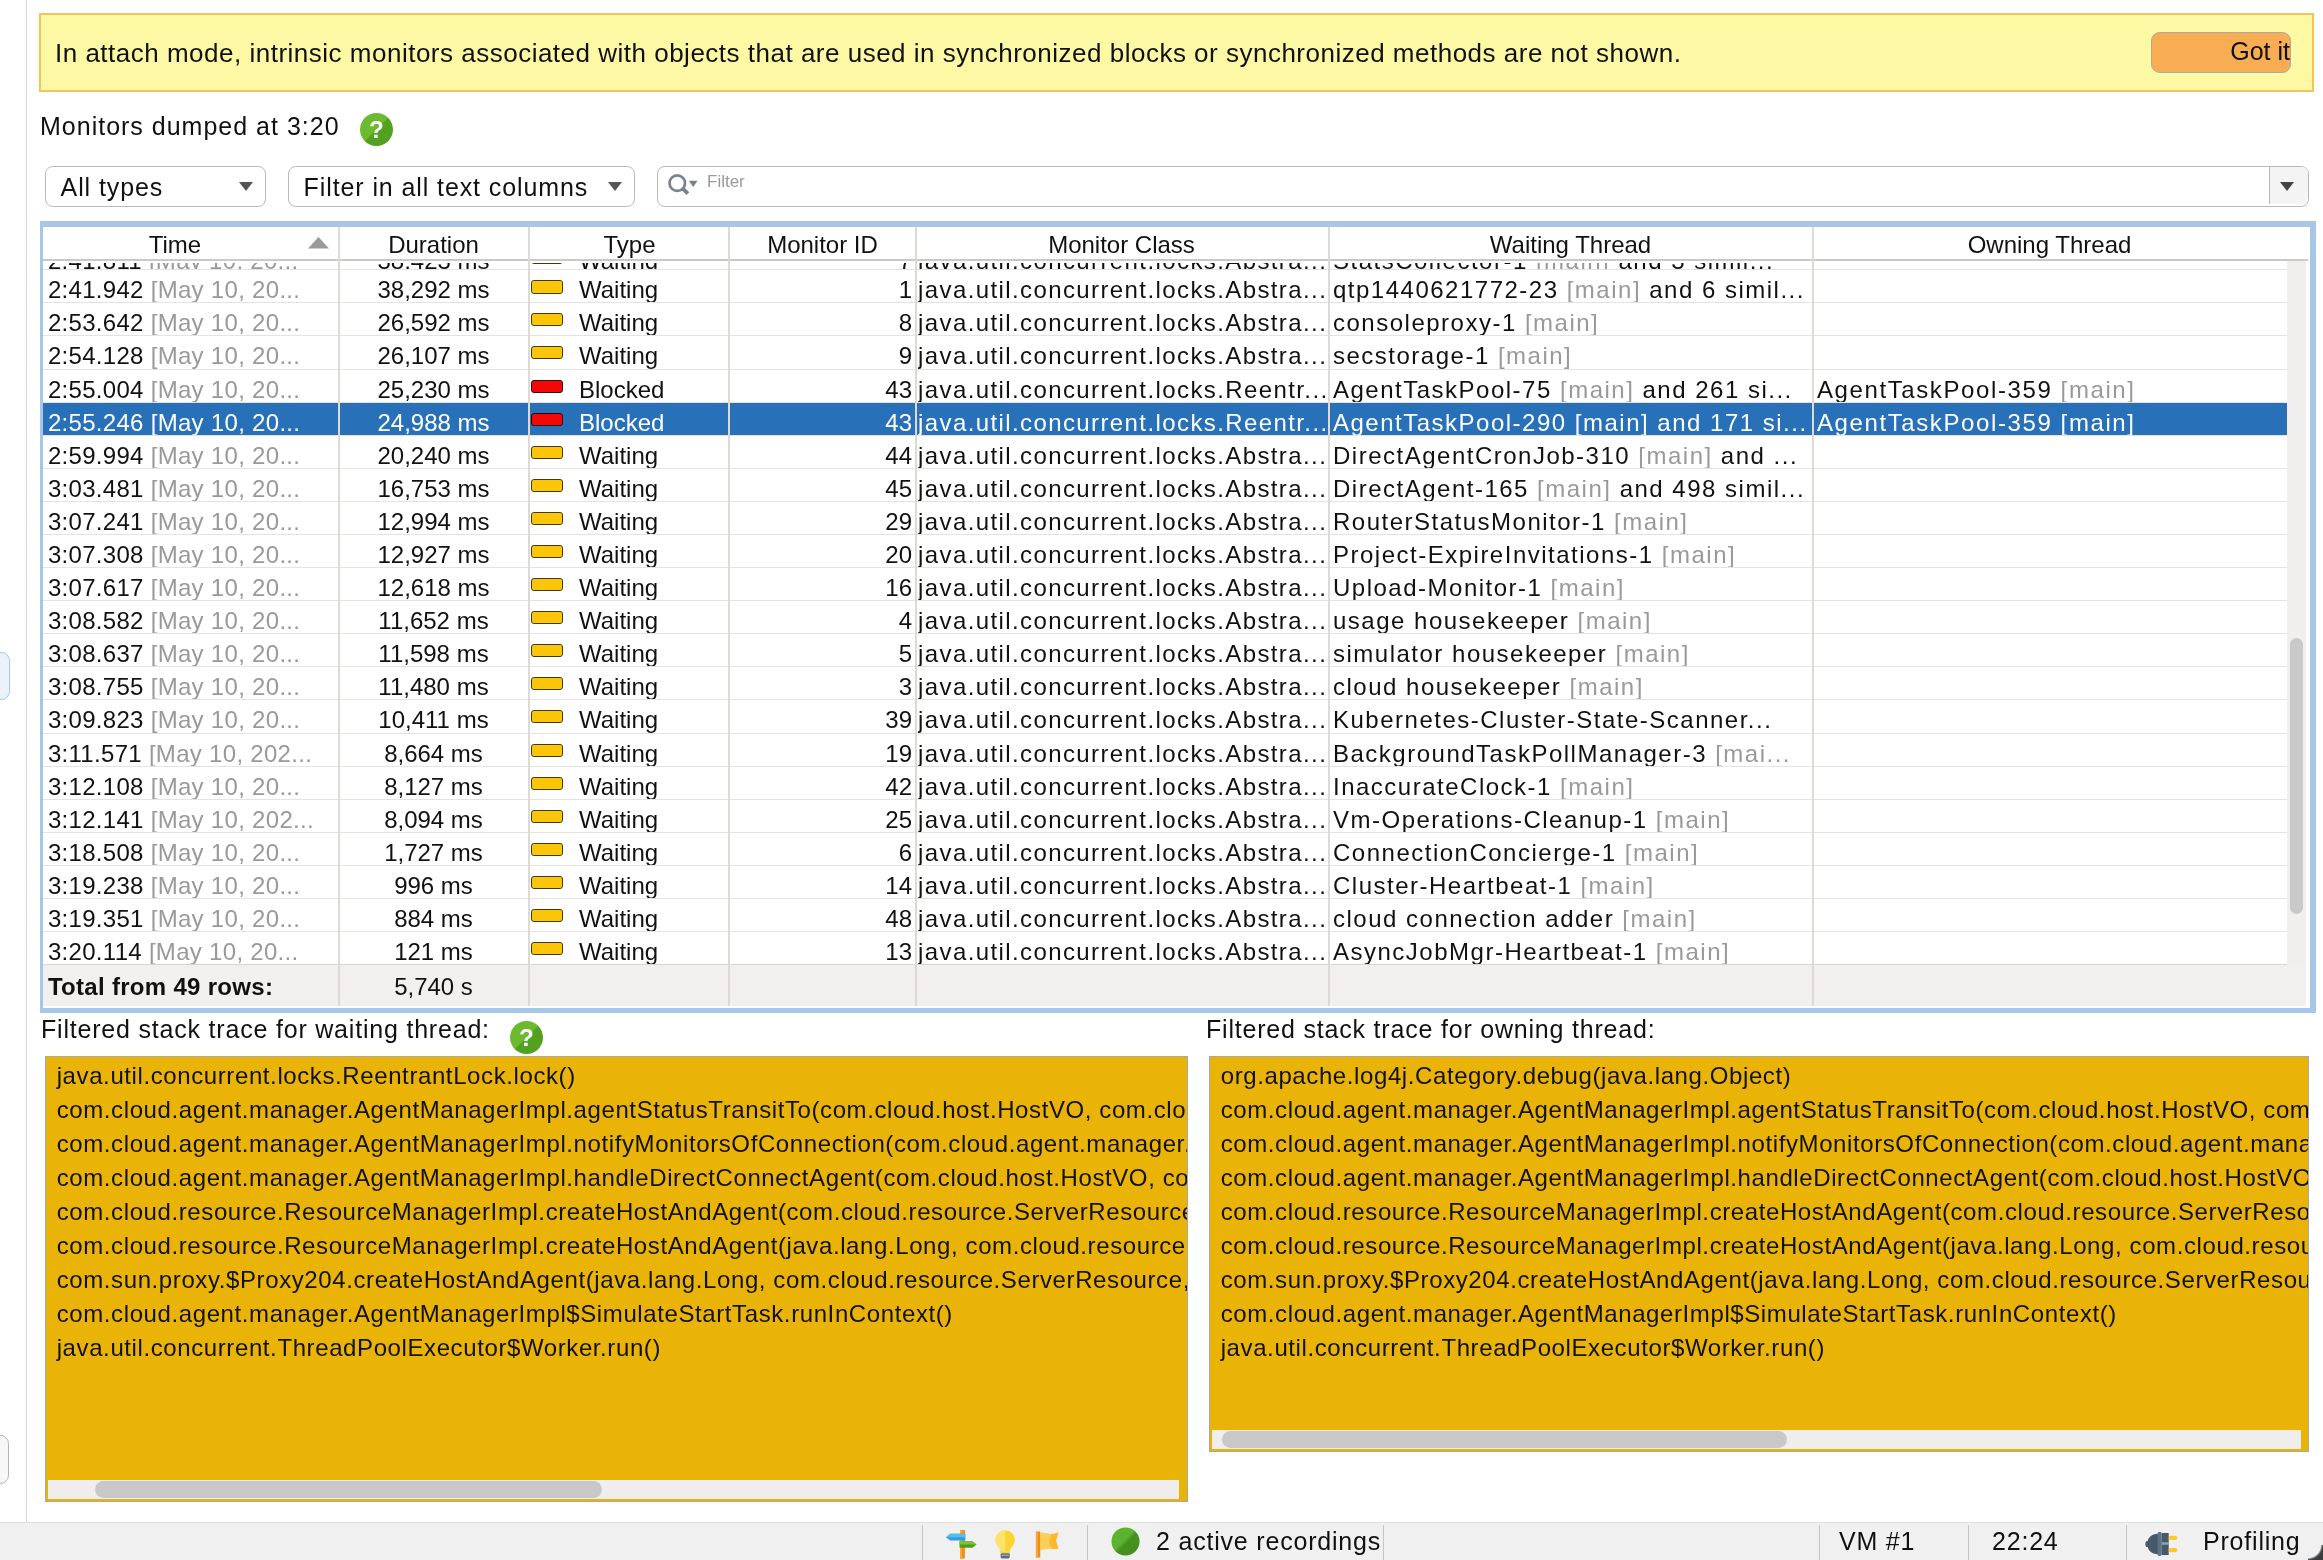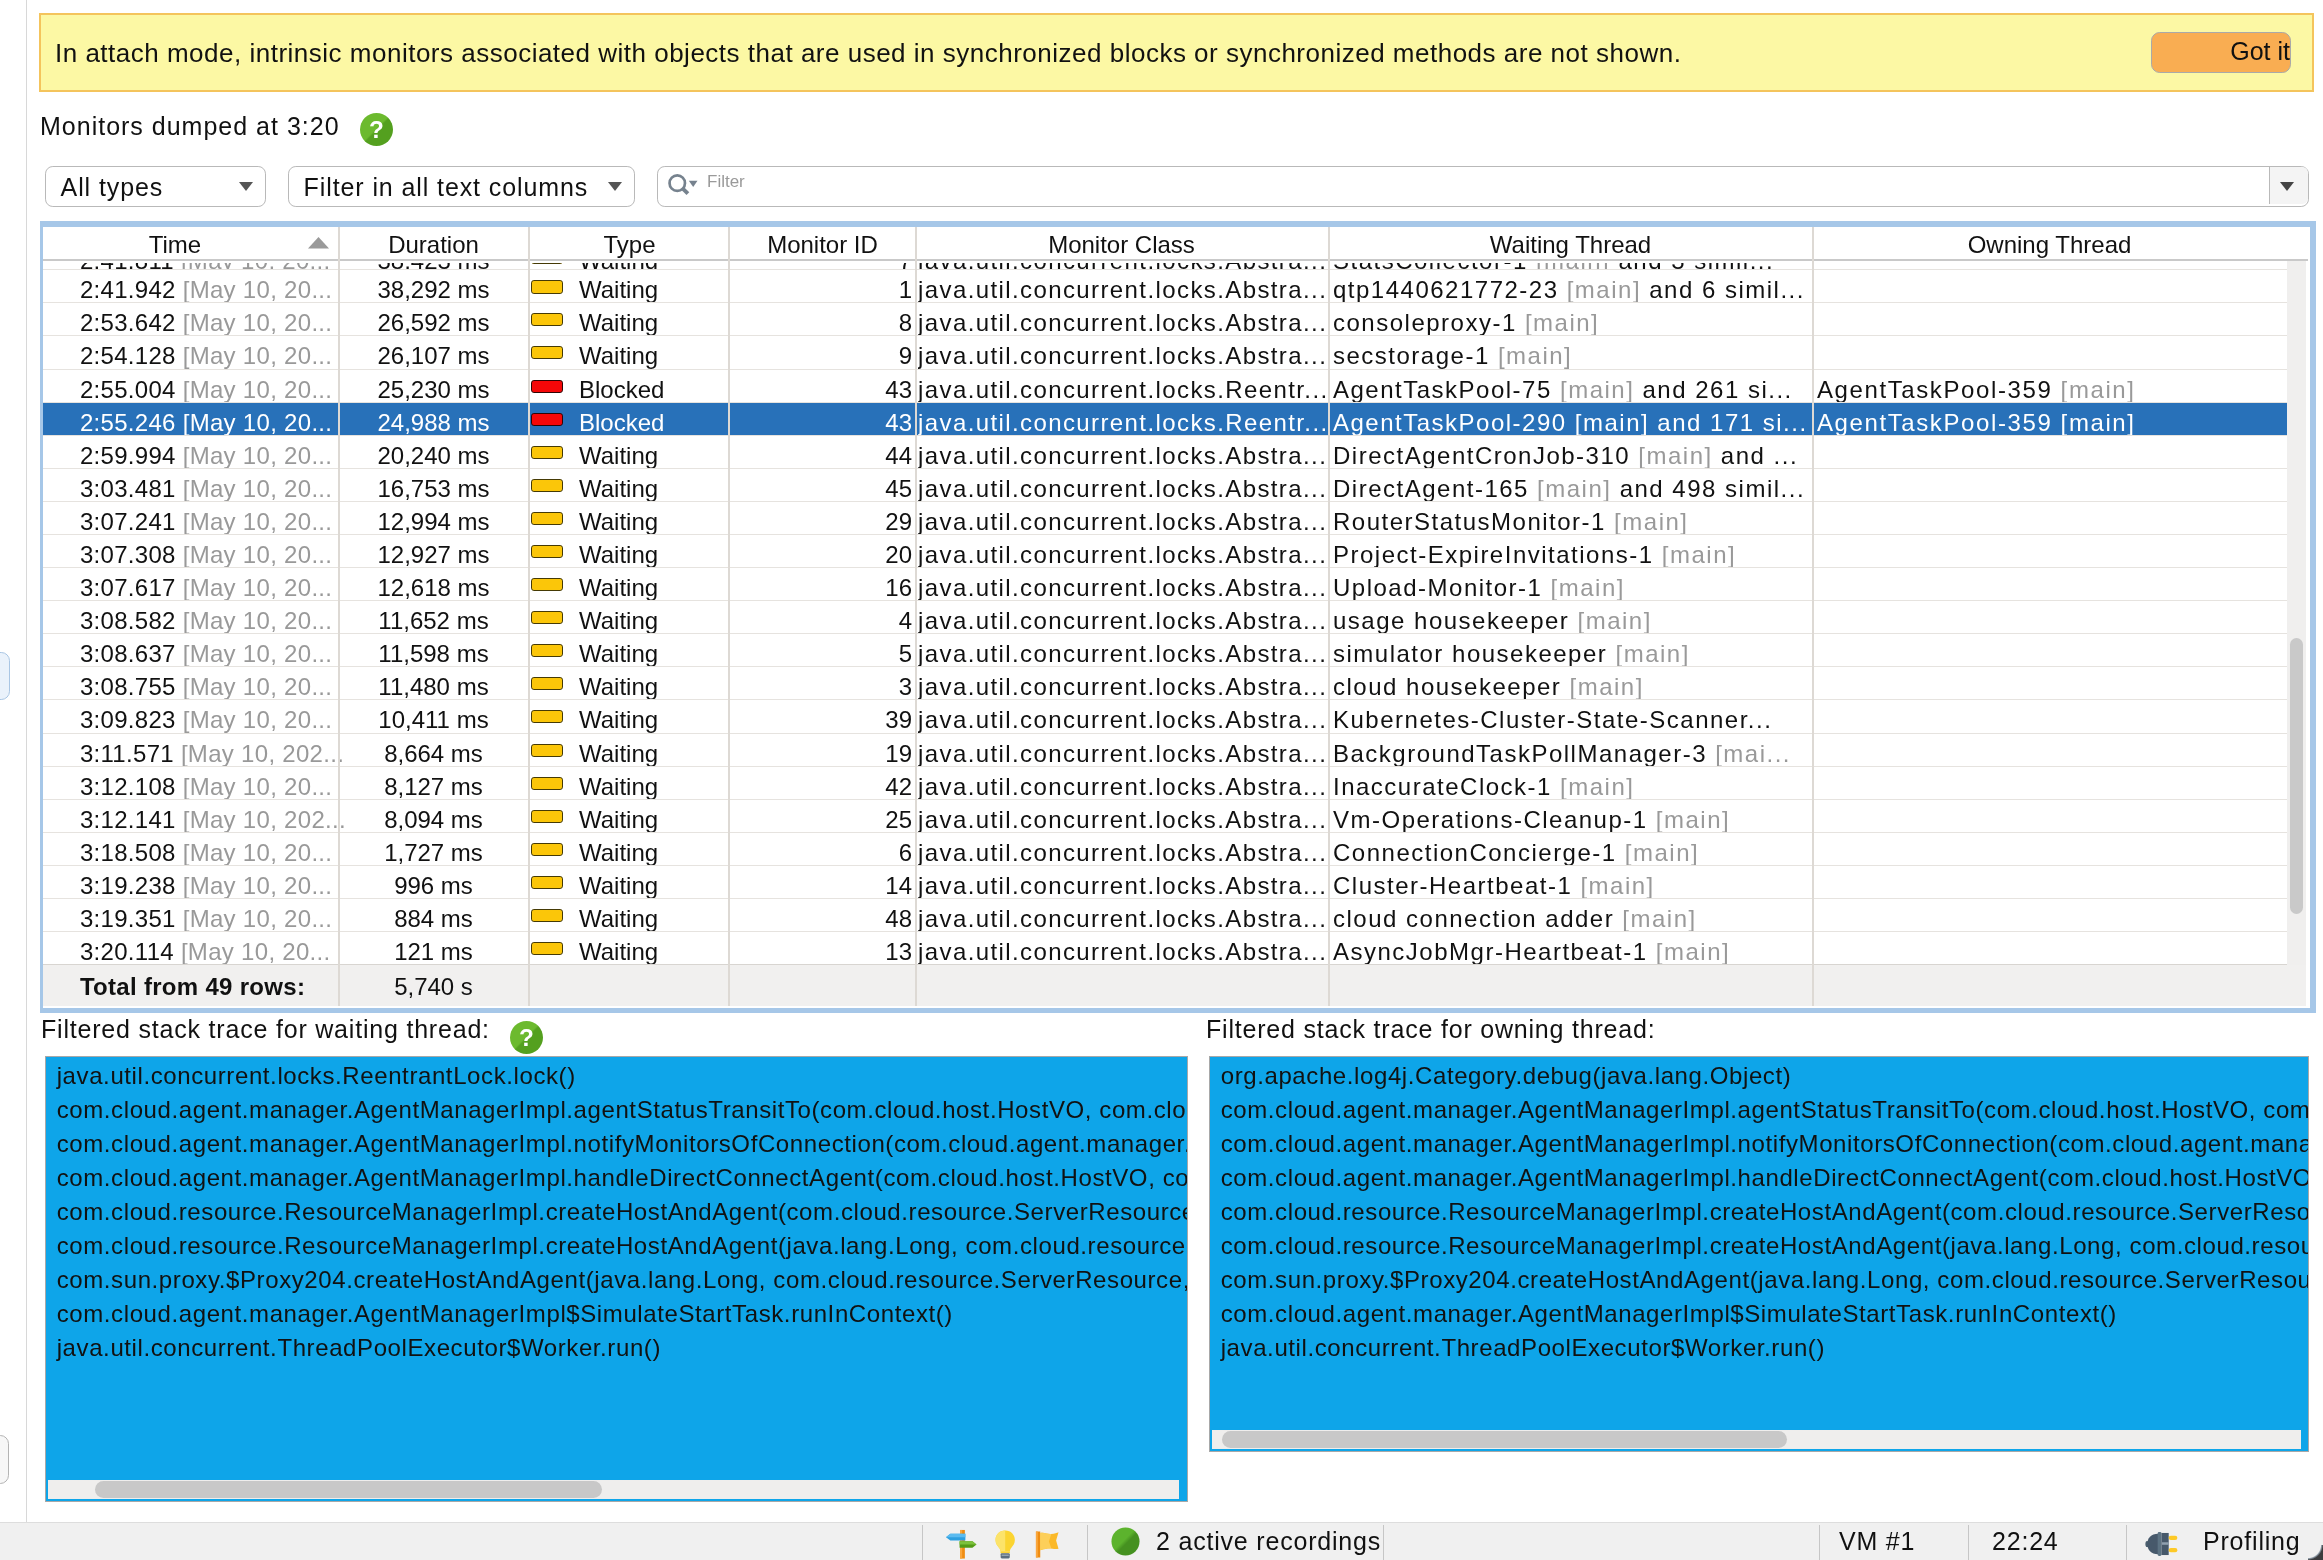--- a/index.html
+++ b/index.html
@@ -23,40 +23,40 @@
 #ftext { position:absolute; left:49px; top:4.9px; font-size:17px; color:#9a9a9a; }
 
 #tbl { left:40px; top:221px; width:2276px; height:792px; border:3.9px solid #a6c7e8; border-top-width:6.8px; border-right-width:6.8px; border-bottom-width:5.8px; background:#fff;text-decoration:underline; }
 #thead { position:absolute; left:0; top:0; width:2265px; height:32px; background:#fff; font-size:24px; }
 #thead .hc { position:absolute; top:0; height:32px; line-height:36px; width:291px; text-align:center; }
 #headline { position:absolute; left:0; top:32px; width:2265px; height:1.9px; background:#c9c9c9; }
 #rows { position:absolute; left:0; top:36px; width:2265px; height:743px; overflow:hidden; }
 .row { position:absolute; left:0; width:2244px; height:34px; font-size:24px; background:#fff; }
 .row.sep { border-top:1.9px solid #e6e3df; }
 .cell { position:absolute; top:0; height:33px; line-height:39px; white-space:nowrap; overflow:hidden; }
-.ct { left:4.9px; width:289px; letter-spacing:0.3px;margin-left:32px; }
+.ct { left:4.9px; width:289px; letter-spacing:0.3px; }
 .cd { left:299px; width:183px; text-align:center; }
 .ci { left:686px; width:183px; text-align:right; }
 .cc { left:875px; width:409px; letter-spacing:1.4px; }
 .cw { left:1290px; width:477px; letter-spacing:1.5px; }
 .co { left:1774px; width:468px; letter-spacing:1.6px; }
 .ticon { position:absolute; left:488px; top:9.7px; width:32px; height:13.6px; border-radius:2.9px; }
 .wait { background:#fbc609; border:1.9px solid #453a05; }
 .blck { background:#f50708; border:1.9px solid #2e0404; }
 .tylab { position:absolute; left:536px; top:0; height:33px; line-height:39px; }
 .selrow { background:#2871b9; color:#fff; }
 .selrow .grey { color:#fff; }
 #totrow { position:absolute; left:0; top:701px; width:2263px; height:42px; background:#f1f0ef; border-top:1.9px solid #d8d5d1; font-size:24px; }
 #totrow .cell { line-height:43px; }
 .colsep { position:absolute; top:0; width:1.9px; height:779px; background:#ddd9d4; }
 #vtrack { position:absolute; left:2244px; top:34px; width:19.4px; height:704px; background:#f0efee; }
 #vthumb { position:absolute; left:2.9px; top:377px; width:13.6px; height:276px; background:#c9c9c9; border-radius:6.8px; }
 
 .seclbl { font-size:25px; letter-spacing:0.8px; }
-.stkbox { border:1.9px solid #a8a8a8; background:#0ea5e9; font-size:24px; overflow:hidden; }
+.stkbox { border:1.9px solid #a8a8a8; background:#eab308; font-size:24px; overflow:hidden; }
 .stkbox .ln { position:absolute; left:10.7px; width:1941px; white-space:nowrap; letter-spacing:0.6px; }
 .htrack { position:absolute; left:1.9px; bottom:1.9px; height:19.4px; background:#efeeed; }
 .hthumb { position:absolute; top:1px; height:17.5px; background:#c8c8c8; border-radius:8.7px; }
 
 #sbar { left:0; top:1522px; width:2323px; height:39px; background:#f0f0f0; border-top:1px solid #ddd; }
 .ssep { position:absolute; top:1.9px; width:1px; height:37px; background:#c6c6c6; }
 .stxt { position:absolute; top:3.9px; font-size:25px; letter-spacing:0.8px; }
 #vline { left:26px; top:0; width:1px; height:1522px; background:#d8d8d8; }
 </style>
 </head>

